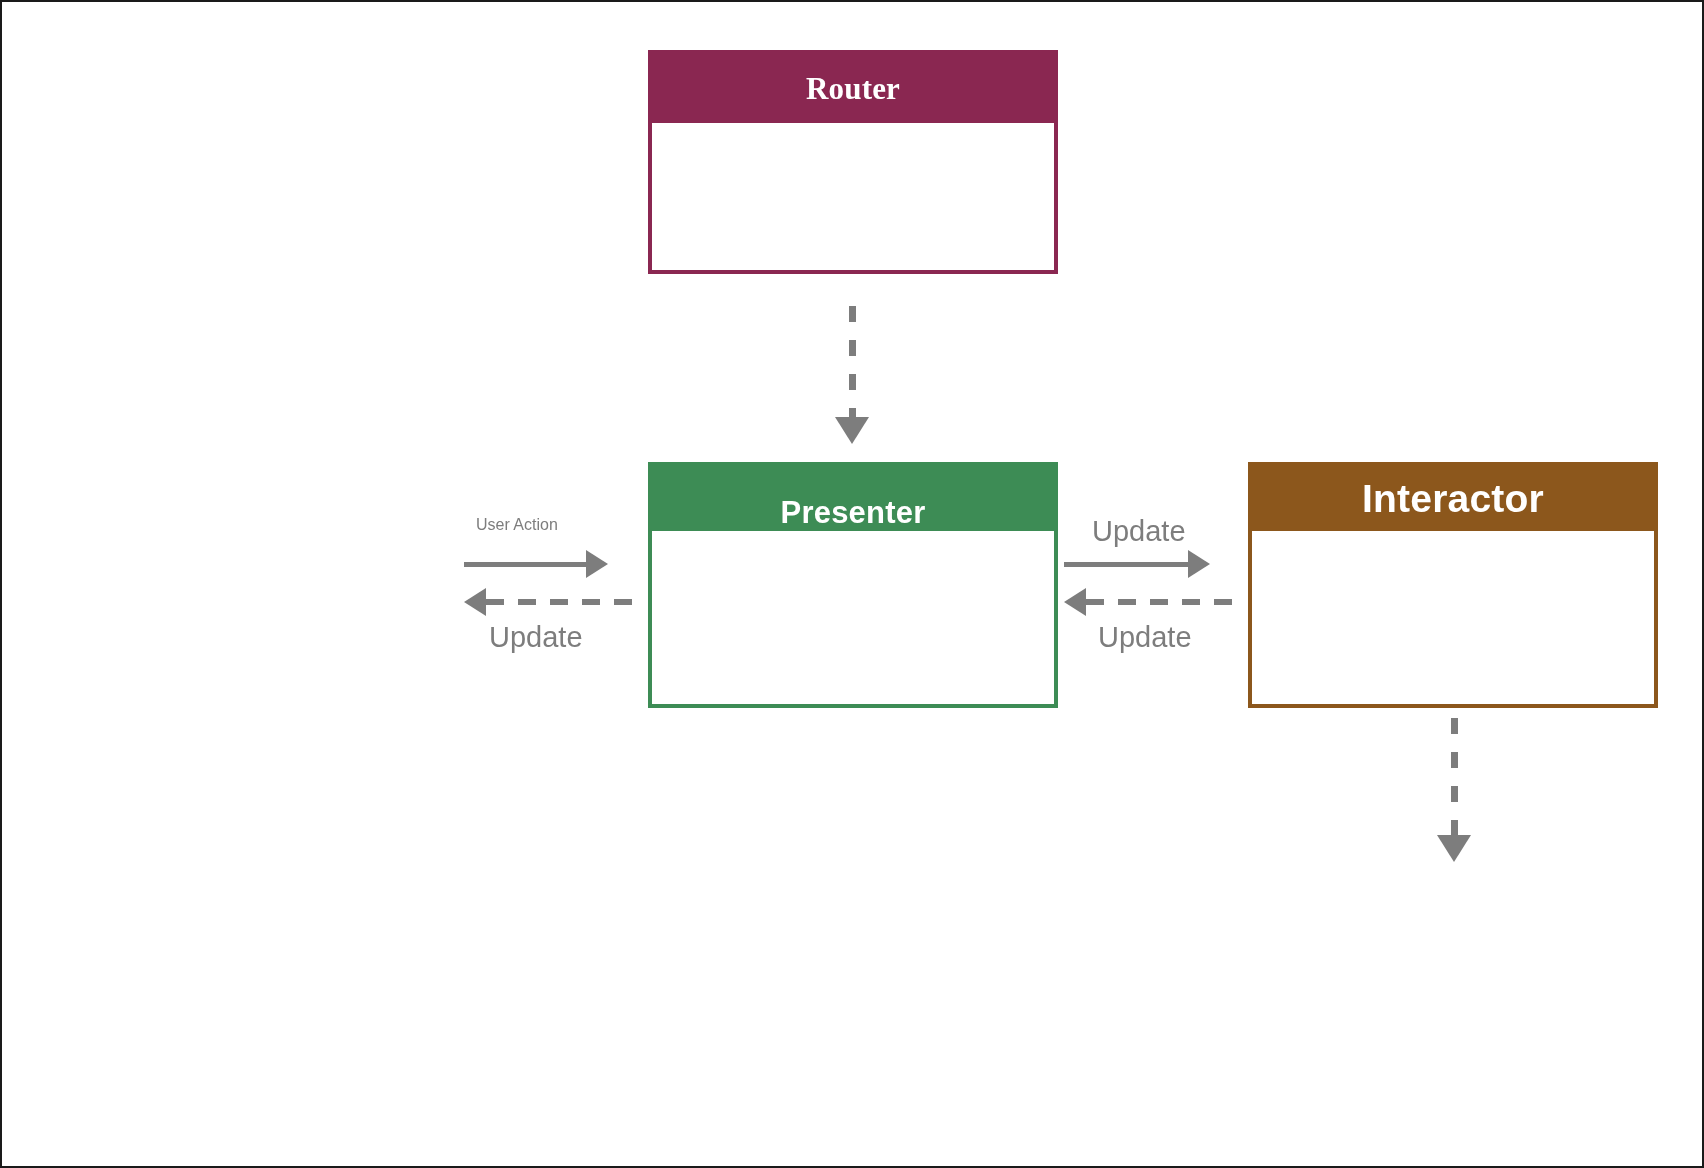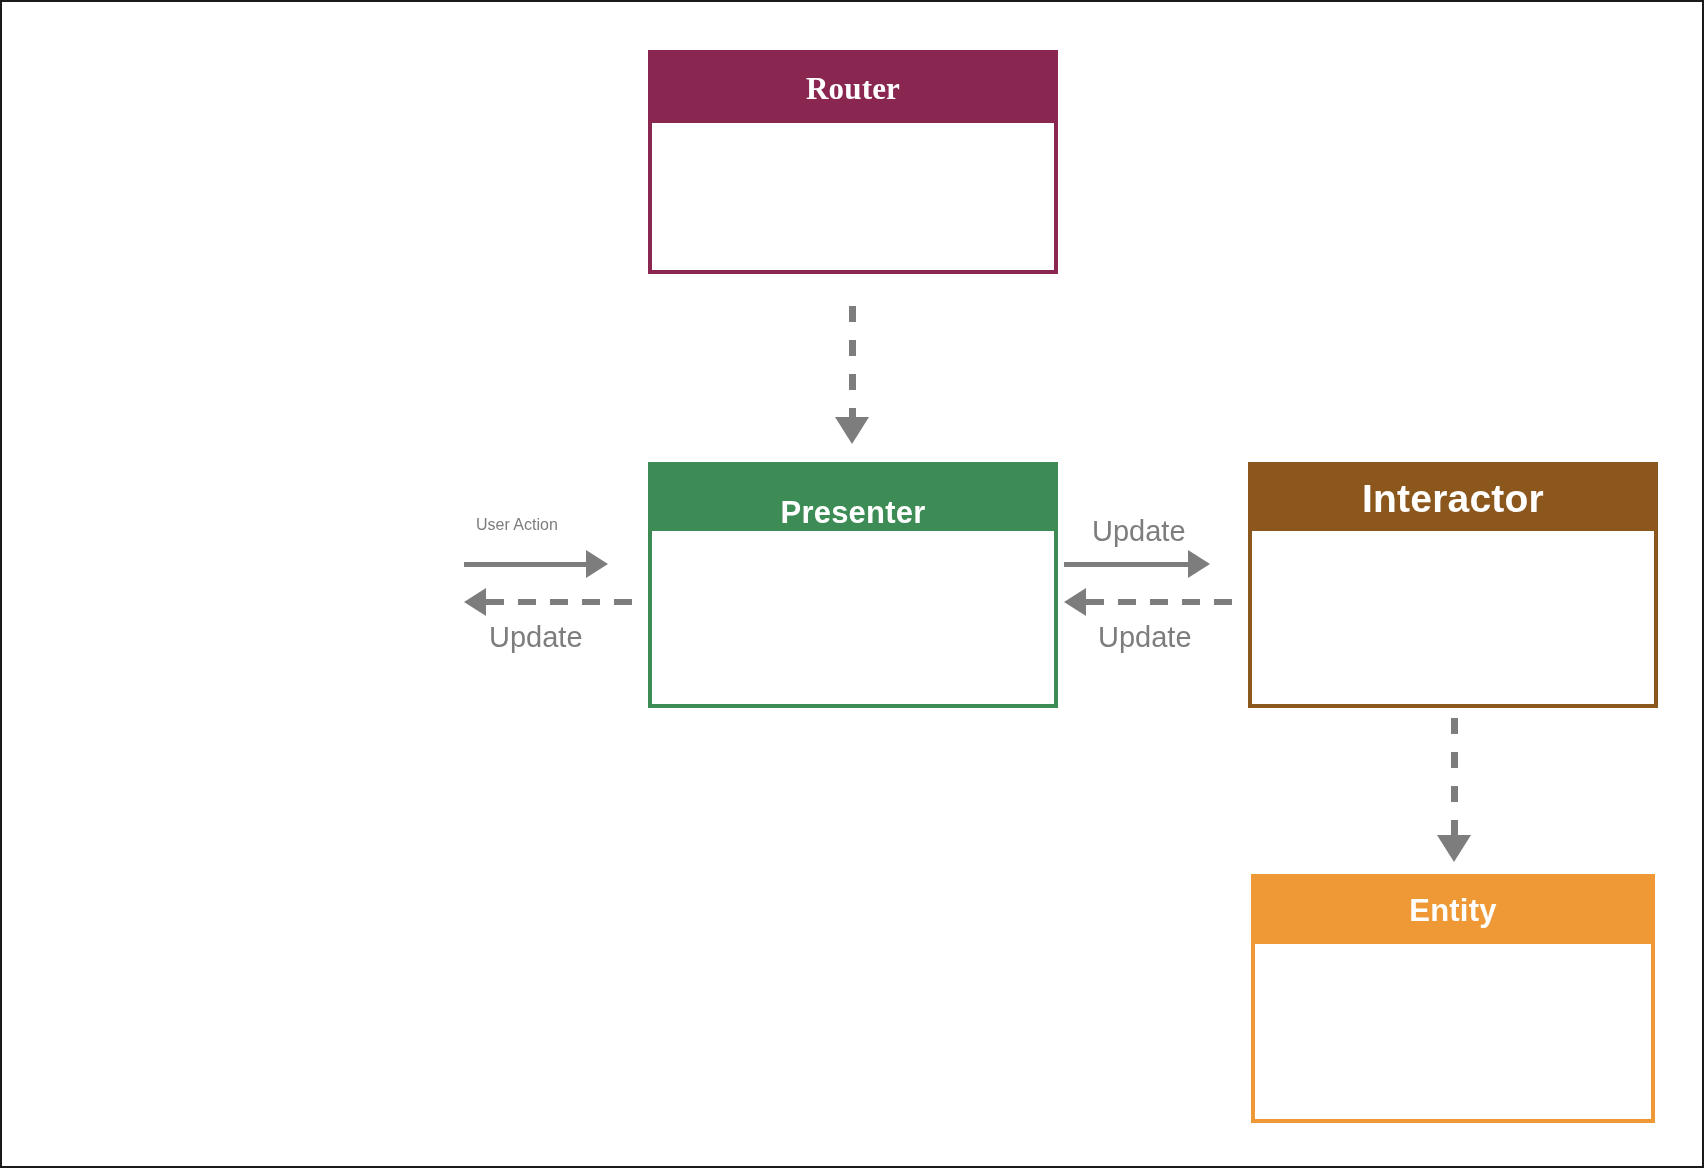--- a/index.html
+++ b/index.html
@@ -134,26 +134,20 @@
     <div class="vbox-body"></div>
   </div>
 
   <div class="vbox" id="box-interactor" style="border-color:#8c571c;">
     <div class="vbox-header" style="background:#8c571c;">
       <span>Interactor</span>
     </div>
     <div class="vbox-body"></div>
   </div>
 
-  <div class="vbox" id="box-entity" style="border-color:#ef9936;">
-    <div class="vbox-header" style="background:#ef9936;">
-      <span>Entity</span>
-    </div>
-    <div class="vbox-body"></div>
-  </div>
 
   <div class="conn-dash-v" style="left:847px; top:304px; height:112px;"></div>
   <div class="arrow arrow-down" style="left:833px; top:415px;"></div>
 
   <div class="edge-label small" style="left:474px; top:515px;">User Action</div>
   <div class="conn-line h-solid" style="left:462px; top:560px; width:124px;"></div>
   <div class="arrow arrow-right" style="left:584px; top:548px;"></div>
 
   <div class="arrow arrow-left" style="left:462px; top:586px;"></div>
   <div class="conn-dash-h" style="left:484px; top:597px; width:155px;"></div>

